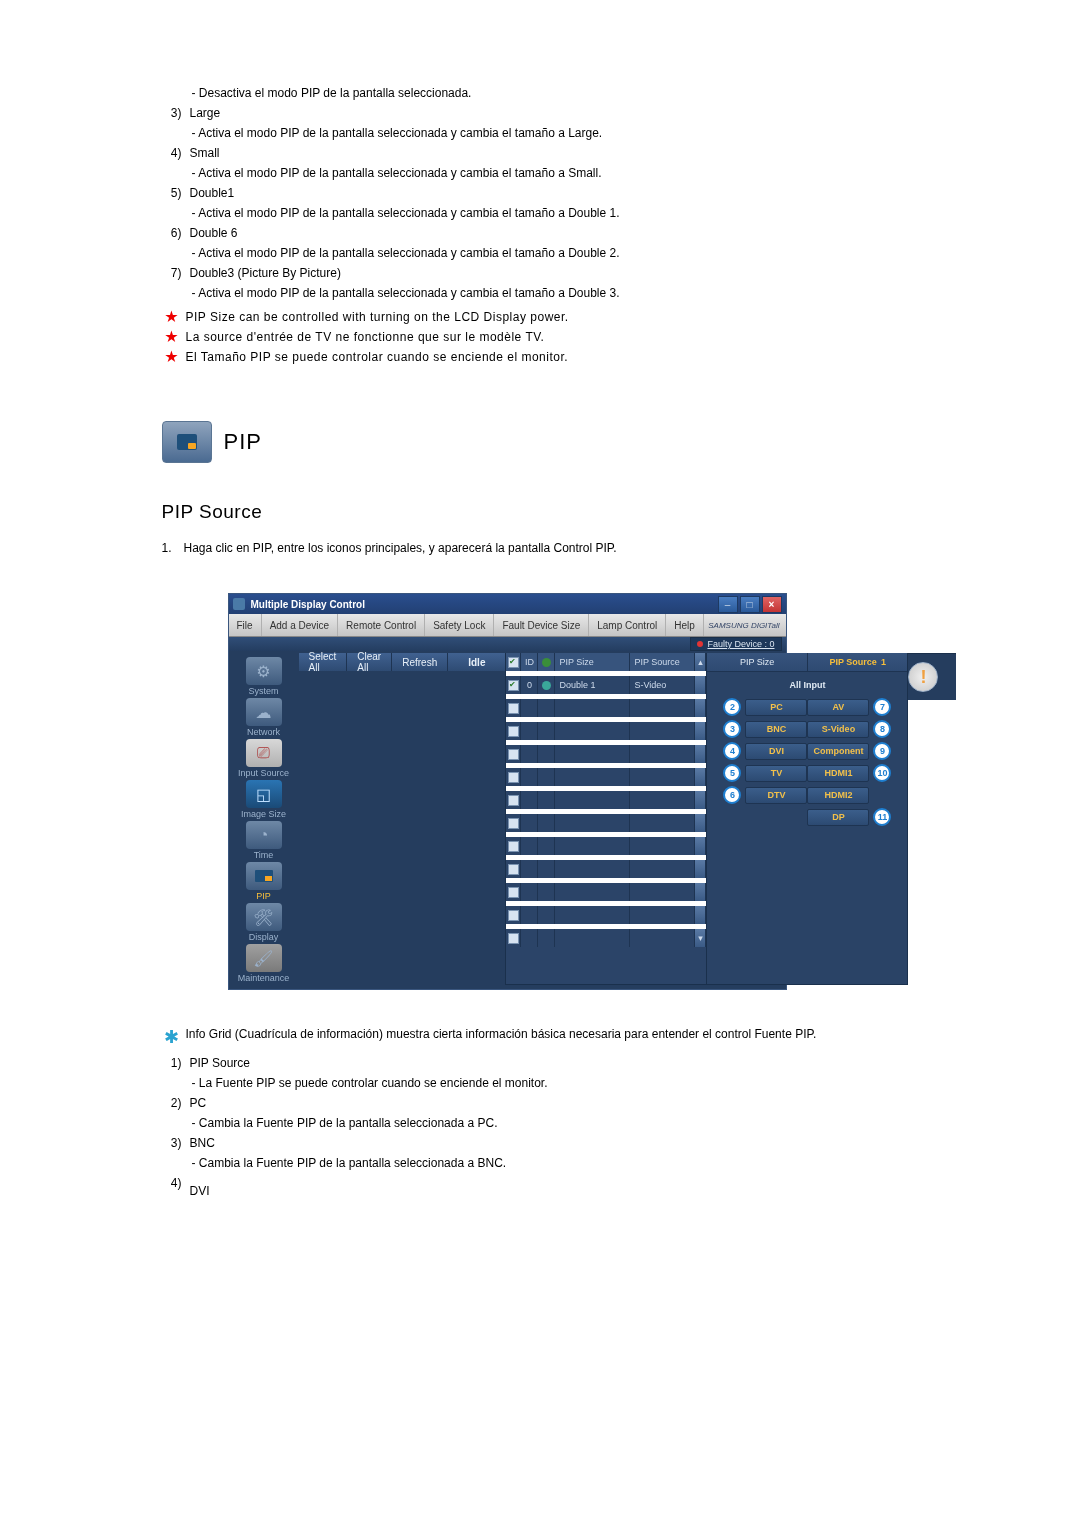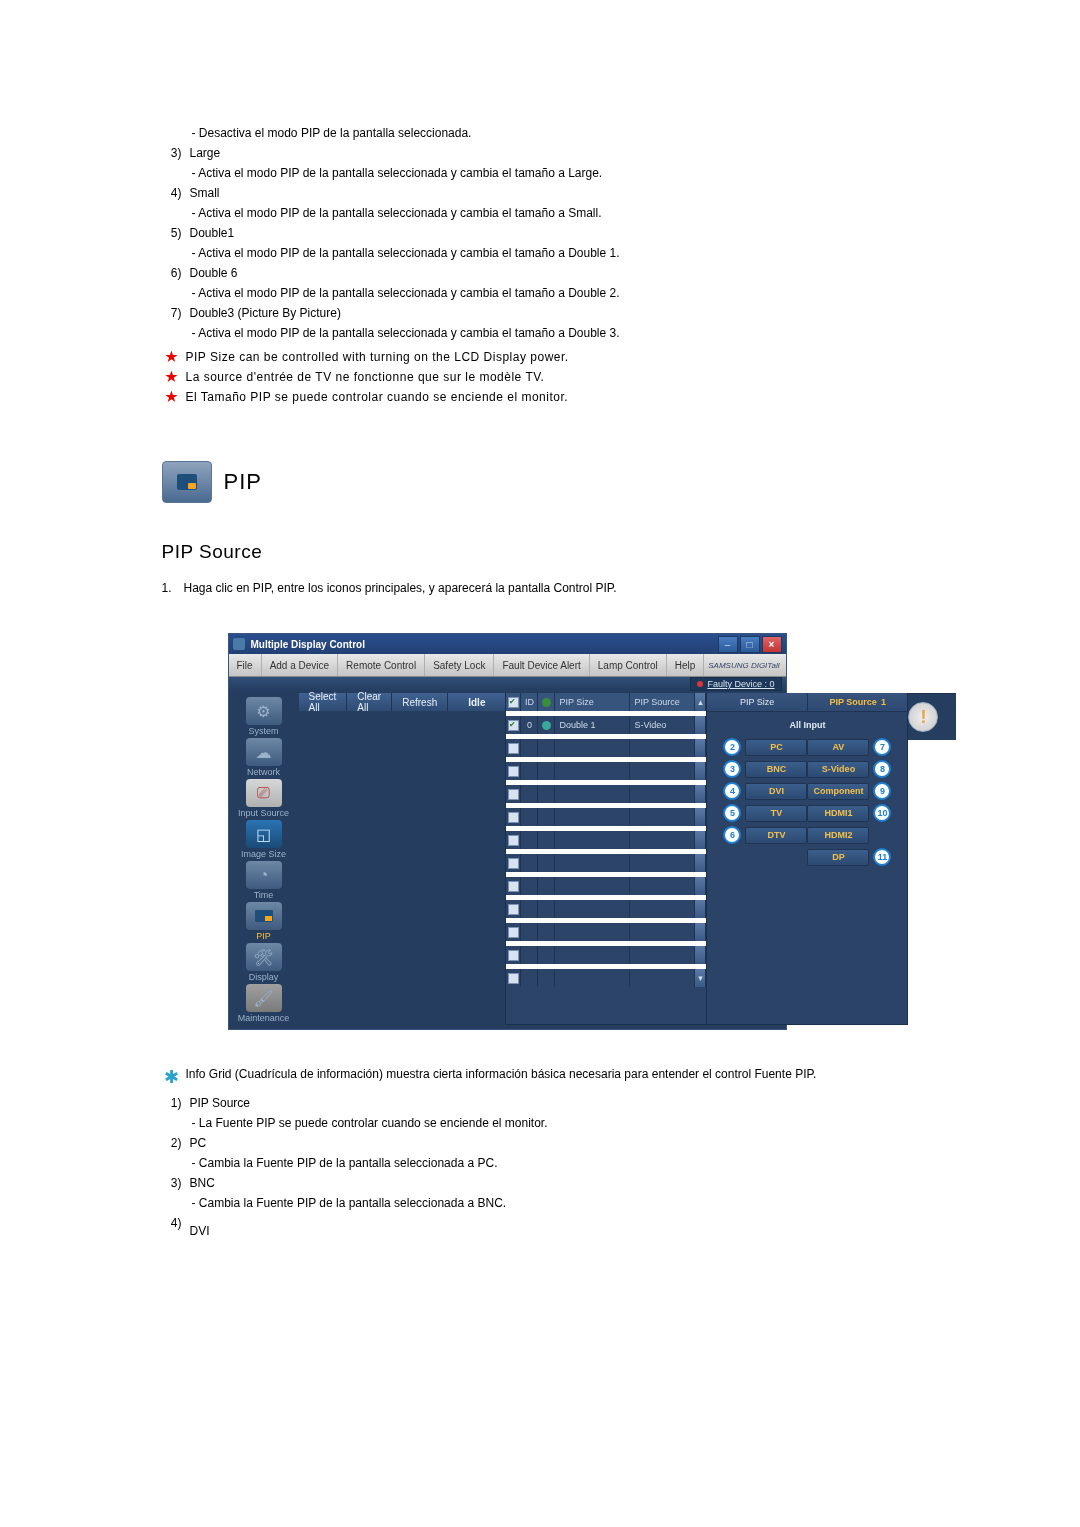--- a/index.html
+++ b/index.html
@@ -6,22 +6,22 @@
     margin: 0;
     padding: 0;
     background: #fff;
     font-family: Arial, Helvetica, sans-serif;
     font-size: 12px;
     color: #000;
     width: 1080px;
   }
   .page {
     width: 757px;
-    margin: 8px auto;
-    padding: 116px 0 40px 0;
+    margin: 0 auto;
+    padding: 84px 0 40px 0;
   }
   .item-row {
     display: flex;
     align-items: flex-start;
     margin: 2px 0;
     line-height: 18px;
   }
   .num {
     width: 20px;
     flex: 0 0 20px;
@@ -437,21 +437,21 @@
       <span class="title-text">Multiple Display Control</span>
       <span class="win-btn win-min">–</span>
       <span class="win-btn win-max">□</span>
       <span class="win-btn win-close">×</span>
     </div>
     <div class="menubar">
       <span class="mitem">File</span>
       <span class="mitem">Add a Device</span>
       <span class="mitem">Remote Control</span>
       <span class="mitem">Safety Lock</span>
-      <span class="mitem">Fault Device Alert</span>
+      <span class="mitem">Fault Device Size</span>
       <span class="mitem">Lamp Control</span>
       <span class="mitem">Help</span>
       <span class="brand">SAMSUNG DIGITall</span>
     </div>
     <div class="fault-bar">
       <span class="fault-box">
         <span class="dot"></span>
         <span>Faulty Device : 0</span>
       </span>
     </div>

